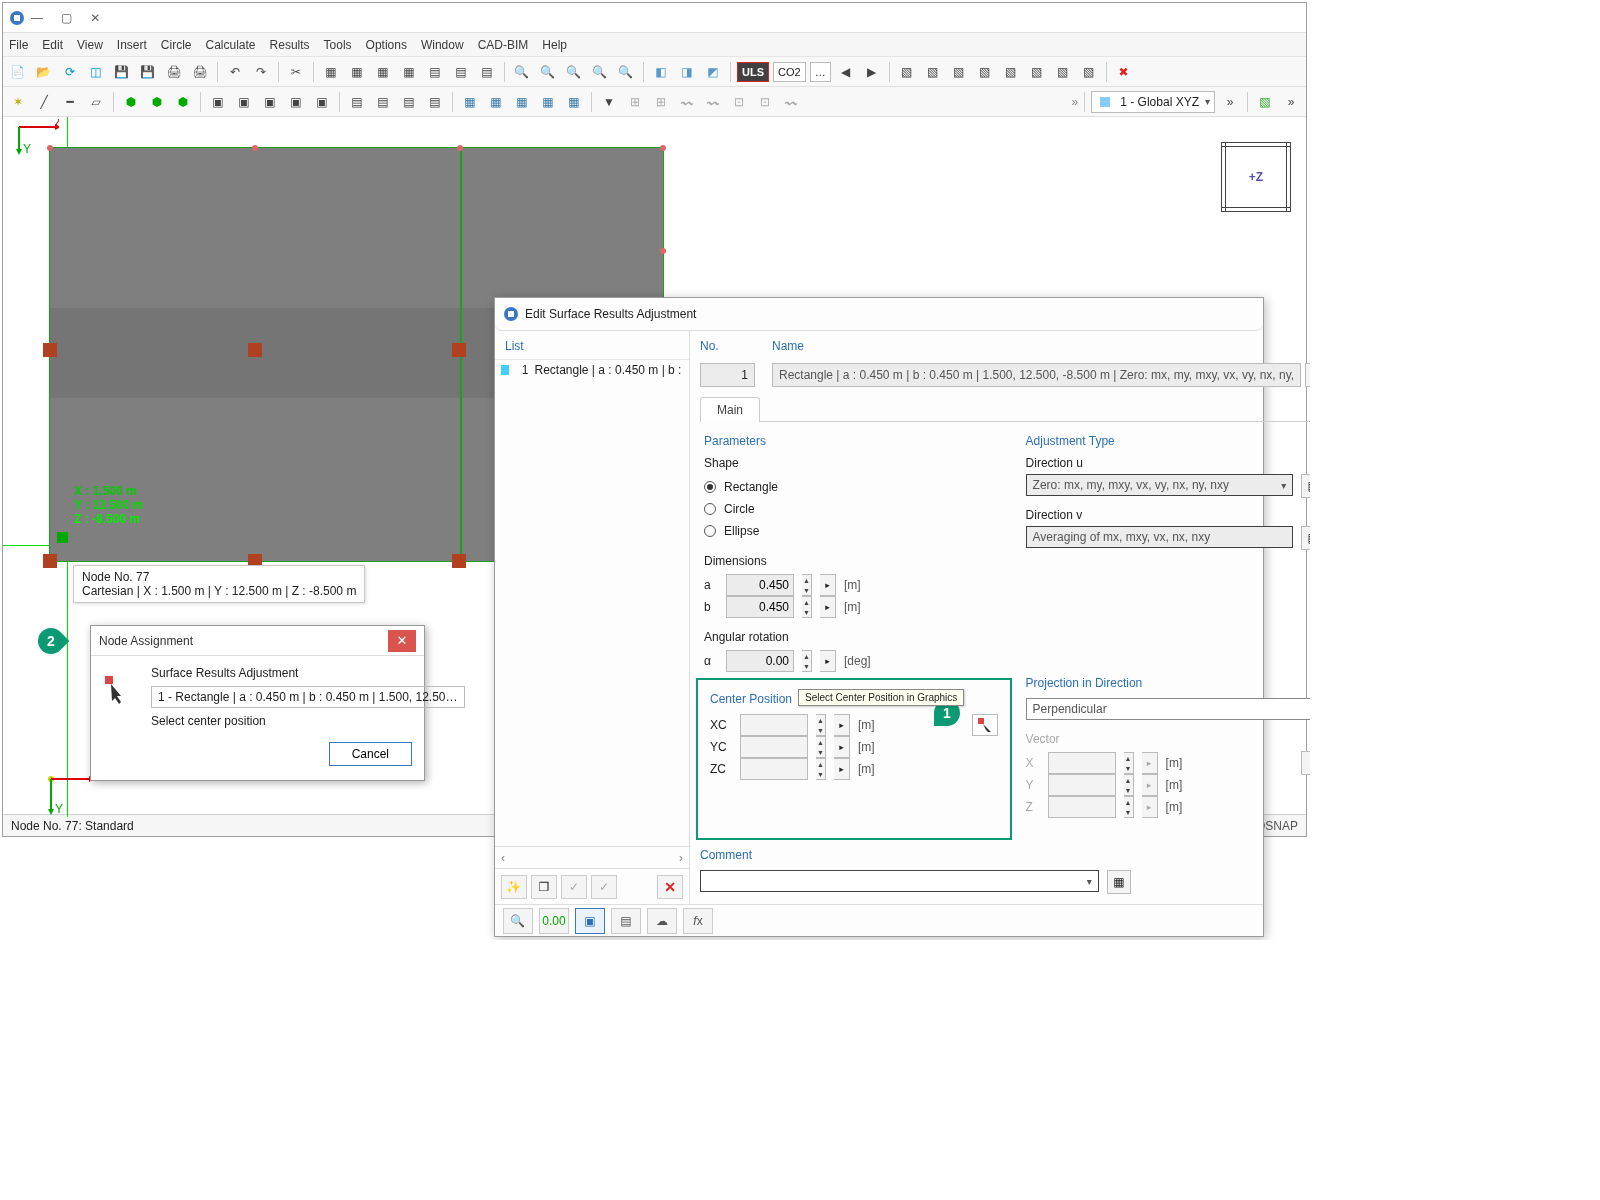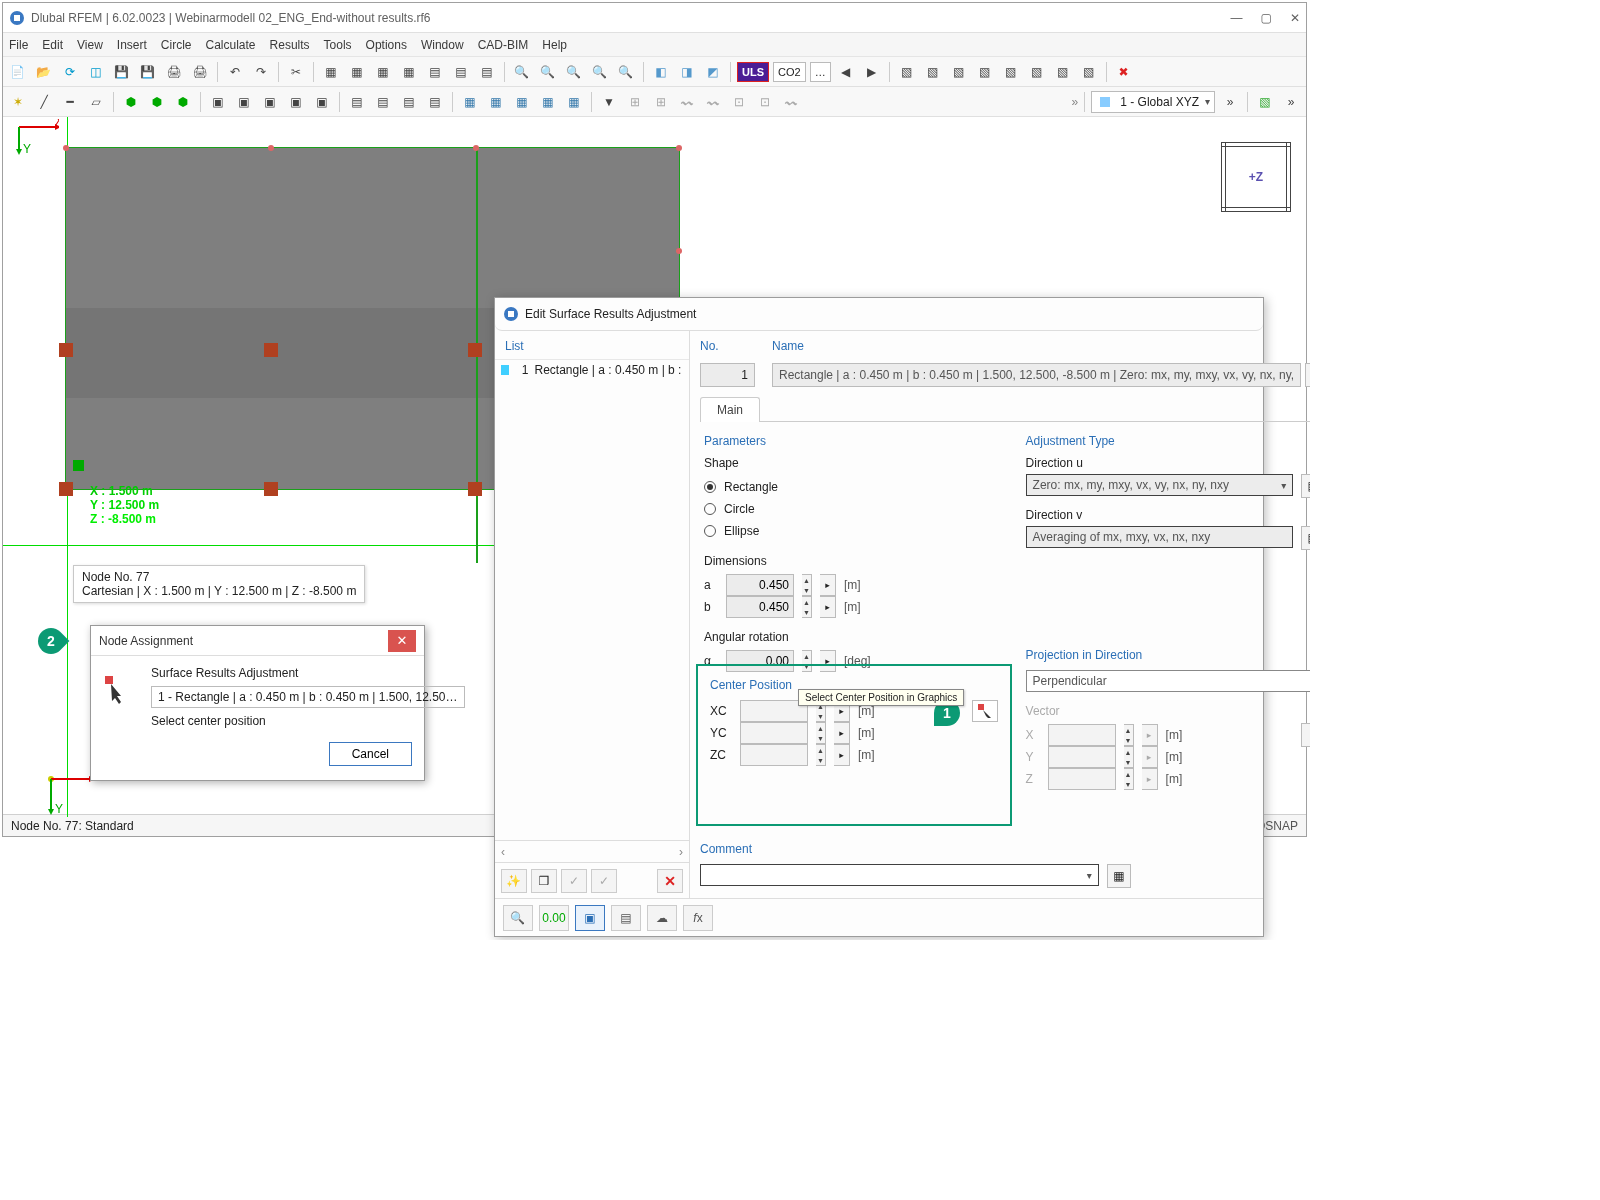--- a/index.html
+++ b/index.html
@@ -9,28 +9,28 @@
 .titlebar .app-icon { width:16px; height:16px; margin-right:6px; }
 .titlebar .title { flex:1; color:#606060; }
 .win-btns { display:flex; gap:18px; color:#606060; font-size:14px; }
 .win-btns span { cursor:default; }
 .menubar { height:24px; display:flex; align-items:center; padding:0 6px; background:#f6f6f6; border-bottom:1px solid #e5e5e5; gap:14px; }
 .menubar span { color:#3a3a3a; }
 .toolbar { height:30px; display:flex; align-items:center; padding:3px 4px; background:#f8f8f8; border-bottom:1px solid #e0e0e0; gap:4px; }
 .tb-icon { width:22px; height:22px; border:1px solid transparent; display:flex; align-items:center; justify-content:center; color:#444; border-radius:2px; }
 .sep { width:1px; height:20px; background:#ccc; margin:0 2px; }
 .chip { display:inline-flex; align-items:center; padding:1px 4px; border:1px solid #bbb; background:#fff; height:20px; font-size:11px; }
-.chip.uls { background:#4c1d95; color:#fff; border-color:#d22; font-weight:bold;text-align:right; }
+.chip.uls { background:#404040; color:#fff; border-color:#d22; font-weight:bold;text-align:right; }
 .combo { display:inline-flex; align-items:center; border:1px solid #bbb; background:#fff; height:22px; padding:0 4px 0 8px; gap:6px; }
 .combo .chev { font-size:10px; color:#555; }
 .work-area { flex:1; position:relative; background:#fff; }
 .canvas { position:absolute; inset:0; background:#fff; }
 .axis-guide { position:absolute; }
 .axis-icon { position:absolute; }
-.plate { position:absolute; left:62px; top:30px; width:615px; height:343px; background:#7f7f7f; border:1px solid #1aa01a; }
+.plate { position:absolute; left:46px; top:30px; width:615px; height:415px; background:#7f7f7f; border:1px solid #1aa01a; }
 .plate.inner { position:absolute; left:0; top:160px; width:615px; height:90px; background:#757575; border:none; }
 .plate.inner2 { position:absolute; left:410px; top:0; width:2px; height:415px; background:#666; }
 .mark { position:absolute; width:14px; height:14px; background:#b04020; }
 .dot { position:absolute; width:6px; height:6px; background:#d66; border-radius:50%; }
 .coord-readout { position:absolute; left:70px; top:70px; font-weight:bold; font-family:monospace; color:#0c0; }
 .coord-readout .l2 { color:#0d0; }
 .coord-readout .l3 { color:#0e0; }
 .node-tip { position:absolute; left:70px; top:448px; background:#fff; border:1px solid #c8c8c8; padding:4px 8px; box-shadow:1px 1px 3px rgba(0,0,0,.15); }
 .navcube { position:absolute; right:15px; top:25px; width:70px; height:70px; }
 .navcube table { border-collapse:collapse; width:100%; height:100%; }
@@ -66,21 +66,21 @@
 .d-row { display:flex; gap:12px; }
 .box-label { color:#2b6fb6; margin-bottom:6px; }
 .field { display:flex; flex-direction:column; gap:4px; }
 .no-box { width:55px; height:24px; border:1px solid #bbb; background:#ececec; display:flex; align-items:center; justify-content:flex-end; padding:0 6px; }
 .name-box { display:flex; flex:1; align-items:center; }
 .name-box .txt { flex:1; height:24px; border:1px solid #bbb; background:#ececec; display:flex; align-items:center; padding:0 6px; overflow:hidden; white-space:nowrap; font-size:11px; color:#555; }
 .mini-btn { width:24px; height:24px; border:1px solid #bbb; background:#f4f4f4; margin-left:4px; display:flex; align-items:center; justify-content:center; }
 .tabstrip { margin-top:10px; border-bottom:1px solid #ccc; display:flex; }
 .tab { padding:5px 16px; border:1px solid #ccc; border-bottom:none; background:#fff; margin-bottom:-1px; border-radius:3px 3px 0 0; color:#444;}
 .panel { flex:1; display:flex; gap:22px; padding:12px 4px; }
-.col { flex:1; display:flex; flex-direction:column; }
+.col { flex:1; display:flex; flex-direction:column; gap:14px; }
 .group { }
 .group .gh { color:#2b6fb6; margin-bottom:8px; }
 .radio-row, .num-row { display:flex; align-items:center; gap:8px; height:22px; }
 .radio { width:12px; height:12px; border:1px solid #555; border-radius:50%; display:inline-flex; align-items:center; justify-content:center; }
 .radio.sel::after { content:""; width:6px; height:6px; background:#333; border-radius:50%; }
 .num-in { width:68px; height:22px; border:1px solid #bbb; background:#ececec; text-align:right; padding:0 4px; }
 .spin { width:10px; height:22px; border:1px solid #bbb; border-left:none; background:#f4f4f4; display:flex; flex-direction:column; }
 .spin div { flex:1; font-size:7px; display:flex; align-items:center; justify-content:center; color:#444; }
 .arrow-btn { width:16px; height:22px; border:1px solid #bbb; border-left:none; background:#f4f4f4; display:flex; align-items:center; justify-content:center; font-size:9px; }
 .unit { color:#555; }
@@ -100,21 +100,20 @@
 </style>
 </head>
 <body>
 
 <div class="app-window">
   <div class="titlebar">
     <svg class="app-icon" viewBox="0 0 16 16">
         <circle cx="8" cy="8" r="7" fill="#3a78c2"></circle>
         <rect x="5" y="5" width="6" height="6" fill="#fff"></rect>
       </svg>
-    <div class="title">Dlubal RFEM | 6.02.0023 | Webinarmodell 02_ENG_End-without results.rf6</div>
     <div class="win-btns">
       <span>—</span>
       <span>▢</span>
       <span>✕</span>
     </div>
   </div>
   <div class="menubar">
     <span>File</span>
     <span>Edit</span>
     <span>View</span>

